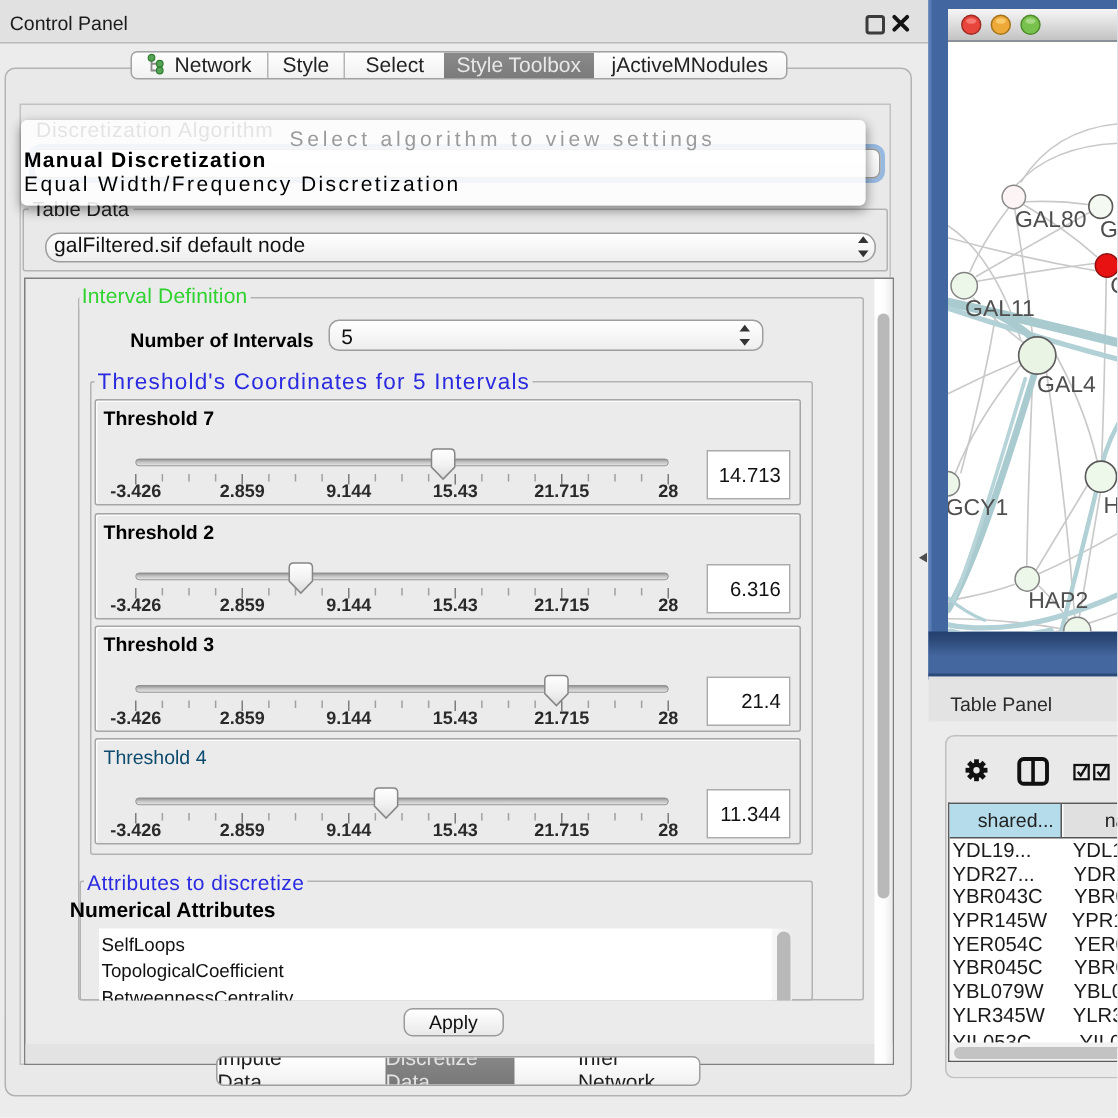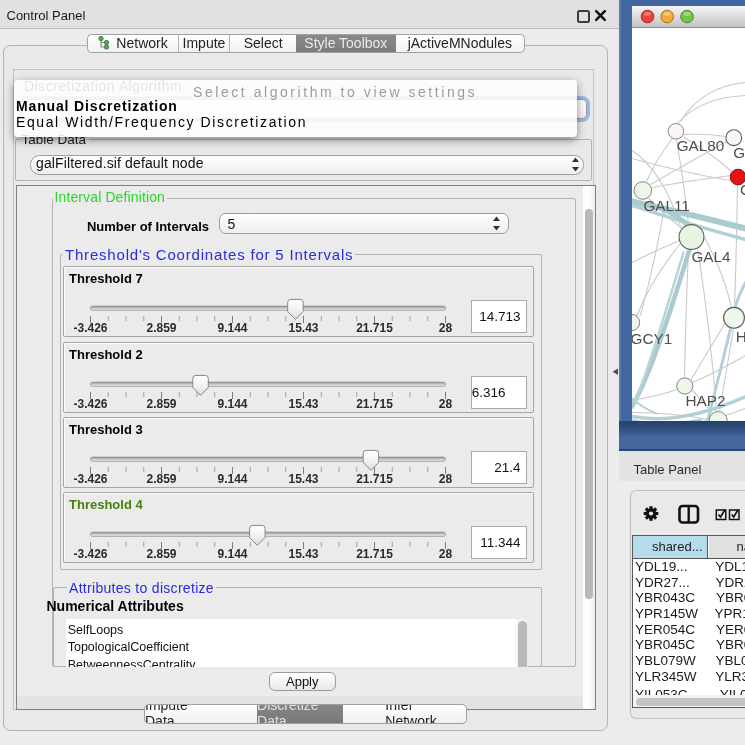--- a/index.html
+++ b/index.html
@@ -15,21 +15,21 @@
 <svg class="abs" style="left:594px;top:9px;" width="13" height="13" viewBox="0 0 13 13">
       <path d="M2.2 2.2 L10.8 10.8 M10.8 2.2 L2.2 10.8" stroke="#141414" stroke-width="2.6" stroke-linecap="round" fill="none"></path>
     </svg>
 <div class="abs" style="z-index:5;left:86.5px;top:33.5px;width:438.5px;height:19.5px;border:1px solid #a2a2a2;border-radius:4.5px;background:linear-gradient(180deg,#ffffff,#f1f1f1);box-sizing:border-box;overflow:hidden;display:flex;">
 <div style="width:91.5px;height:100%;display:flex;align-items:center;justify-content:center;font-size:14px;box-sizing:border-box;color:#232323;border-right:1px solid #b5b5b5;"><svg width="15" height="16" viewBox="0 0 15 16" style="margin-right:4px;">
           <path d="M4 4 L4 12 L8.5 12 M4 7.5 L8.5 7.5" stroke="#8a8a8a" stroke-width="1.2" fill="none"></path>
           <circle cx="4" cy="3.5" r="2.2" fill="#57a457" stroke="#2e7d2e" stroke-width="0.8"></circle>
           <circle cx="9.5" cy="7.5" r="2.2" fill="#57a457" stroke="#2e7d2e" stroke-width="0.8"></circle>
           <circle cx="9.5" cy="12" r="2.2" fill="#57a457" stroke="#2e7d2e" stroke-width="0.8"></circle>
         </svg>Network</div>
-<div style="width:52px;height:100%;display:flex;align-items:center;justify-content:center;font-size:14px;box-sizing:border-box;color:#232323;border-right:1px solid #b5b5b5;">Impute</div>
+<div style="width:52px;height:100%;display:flex;align-items:center;justify-content:center;font-size:14px;box-sizing:border-box;color:#232323;border-right:1px solid #b5b5b5;">Style</div>
 <div style="width:66px;height:100%;display:flex;align-items:center;justify-content:center;font-size:14px;box-sizing:border-box;color:#232323;">Select</div>
 <div style="width:100px;height:100%;display:flex;align-items:center;justify-content:center;font-size:14px;box-sizing:border-box;background:linear-gradient(180deg,#8a8a8a,#7b7b7b);color:#e8e8e8;">Style Toolbox</div>
 <div style="width:129px;height:100%;display:flex;align-items:center;justify-content:center;font-size:14px;box-sizing:border-box;color:#232323;">jActiveMNodules</div>
 </div>
 <div class="abs" style="left:2.5px;top:45px;width:605px;height:686px;background:#e9e9e9;border:1px solid #b3b3b3;border-radius:7px;box-sizing:border-box;"></div>
 <div class="abs" style="left:13px;top:69px;width:580.5px;height:640.5px;border:1px solid #c2c2c2;box-sizing:border-box;"></div>
 <div class="abs" style="left:18.8px;top:186px;width:1px;height:509px;background:#cfcfcf;"></div>
 <div class="txt" style="left:21px;top:78px;font-size:14px;letter-spacing:0.5px;color:#2c2c2c;background:#e9e9e9;padding:0 3px;">Discretization Algorithm</div>
 <div class="abs" style="left:22px;top:99px;width:565px;height:20px;background:linear-gradient(180deg,#ffffff,#f0f0f0);border:1px solid #9a9a9a;border-radius:5px;box-sizing:border-box;box-shadow:0 0 0 3px rgba(97,153,218,0.6);"></div>
 <div class="abs" style="left:14.5px;top:138.5px;width:577.5px;height:42.5px;border:1px solid #b3b3b3;border-radius:2px;box-sizing:border-box;"></div>
@@ -139,21 +139,21 @@
       <line x1="367.75" y1="22.0" x2="367.75" y2="27.0" stroke="#a0a0a0" stroke-width="1"></line>
       <line x1="385.50" y1="22.0" x2="385.50" y2="29.0" stroke="#7d7d7d" stroke-width="1"></line>
       <text x="30.50" y="37.5" font-size="12" font-weight="bold" fill="#2a2a2a" text-anchor="middle" font-family="Liberation Sans, sans-serif">-3.426</text>
       <text x="101.50" y="37.5" font-size="12" font-weight="bold" fill="#2a2a2a" text-anchor="middle" font-family="Liberation Sans, sans-serif">2.859</text>
       <text x="172.50" y="37.5" font-size="12" font-weight="bold" fill="#2a2a2a" text-anchor="middle" font-family="Liberation Sans, sans-serif">9.144</text>
       <text x="243.50" y="37.5" font-size="12" font-weight="bold" fill="#2a2a2a" text-anchor="middle" font-family="Liberation Sans, sans-serif">15.43</text>
       <text x="314.50" y="37.5" font-size="12" font-weight="bold" fill="#2a2a2a" text-anchor="middle" font-family="Liberation Sans, sans-serif">21.715</text>
       <text x="385.50" y="37.5" font-size="12" font-weight="bold" fill="#2a2a2a" text-anchor="middle" font-family="Liberation Sans, sans-serif">28</text>
       <path d="M 135.80 5.40 L 145.30 5.40 Q 148.30 5.40 148.30 8.40 L 148.30 17.40 L 140.55 25.40 L 132.80 17.40 L 132.80 8.40 Q 132.80 5.40 135.80 5.40 Z" fill="url(#gthumb341)" stroke="#868686" stroke-width="1"></path>
     </svg>
-<div class="abs" style="left:471px;top:375.5px;width:55.5px;height:33px;background:#fff;border:1px solid #ababab;box-sizing:border-box;display:flex;align-items:center;justify-content:flex-end;padding-right:20px;font-size:13.5px;color:#111;">6.316</div>
+<div class="abs" style="left:471px;top:375.5px;width:55.5px;height:33px;background:#fff;border:1px solid #ababab;box-sizing:border-box;display:flex;align-items:center;justify-content:flex-end;padding-right:5px;font-size:13.5px;color:#111;">6.316</div>
 <div class="abs" style="left:63px;top:416.5px;width:470.5px;height:71px;background:#ebebeb;border:1px solid #a6a6a6;border-radius:2px;box-sizing:border-box;box-shadow:inset 1px 1px 0 rgba(255,255,255,0.85);"></div>
 <div class="txt" style="left:69px;top:421.5px;font-size:13px;font-weight:bold;color:#000;">Threshold 3</div>
 <svg class="abs" style="left:60.0px;top:444.5px;" width="400" height="42" viewBox="0 0 400 42">
       <defs>
         <linearGradient id="gtrack416" x1="0" y1="0" x2="0" y2="1">
           <stop offset="0" stop-color="#8f8f8f"></stop>
           <stop offset="0.45" stop-color="#c2c2c2"></stop>
           <stop offset="1" stop-color="#e8e8e8"></stop>
         </linearGradient>
         <linearGradient id="gthumb416" x1="0" y1="0" x2="0" y2="1">
@@ -187,21 +187,21 @@
       <text x="30.50" y="37.5" font-size="12" font-weight="bold" fill="#2a2a2a" text-anchor="middle" font-family="Liberation Sans, sans-serif">-3.426</text>
       <text x="101.50" y="37.5" font-size="12" font-weight="bold" fill="#2a2a2a" text-anchor="middle" font-family="Liberation Sans, sans-serif">2.859</text>
       <text x="172.50" y="37.5" font-size="12" font-weight="bold" fill="#2a2a2a" text-anchor="middle" font-family="Liberation Sans, sans-serif">9.144</text>
       <text x="243.50" y="37.5" font-size="12" font-weight="bold" fill="#2a2a2a" text-anchor="middle" font-family="Liberation Sans, sans-serif">15.43</text>
       <text x="314.50" y="37.5" font-size="12" font-weight="bold" fill="#2a2a2a" text-anchor="middle" font-family="Liberation Sans, sans-serif">21.715</text>
       <text x="385.50" y="37.5" font-size="12" font-weight="bold" fill="#2a2a2a" text-anchor="middle" font-family="Liberation Sans, sans-serif">28</text>
       <path d="M 306.19 5.40 L 315.69 5.40 Q 318.69 5.40 318.69 8.40 L 318.69 17.40 L 310.94 25.40 L 303.19 17.40 L 303.19 8.40 Q 303.19 5.40 306.19 5.40 Z" fill="url(#gthumb416)" stroke="#868686" stroke-width="1"></path>
     </svg>
 <div class="abs" style="left:471px;top:450.5px;width:55.5px;height:33px;background:#fff;border:1px solid #ababab;box-sizing:border-box;display:flex;align-items:center;justify-content:flex-end;padding-right:5px;font-size:13.5px;color:#111;">21.4</div>
 <div class="abs" style="left:63px;top:492.0px;width:470.5px;height:71px;background:#ebebeb;border:1px solid #a6a6a6;border-radius:2px;box-sizing:border-box;box-shadow:inset 1px 1px 0 rgba(255,255,255,0.85);"></div>
-<div class="txt" style="left:69px;top:497.0px;font-size:13px;font-weight:bold;color:#4d7c0f;">Threshold 4</div>
+<div class="txt" style="left:69px;top:497.0px;font-size:13px;font-weight:normal;color:#0c4a6e;">Threshold 4</div>
 <svg class="abs" style="left:60.0px;top:520.0px;" width="400" height="42" viewBox="0 0 400 42">
       <defs>
         <linearGradient id="gtrack492" x1="0" y1="0" x2="0" y2="1">
           <stop offset="0" stop-color="#8f8f8f"></stop>
           <stop offset="0.45" stop-color="#c2c2c2"></stop>
           <stop offset="1" stop-color="#e8e8e8"></stop>
         </linearGradient>
         <linearGradient id="gthumb492" x1="0" y1="0" x2="0" y2="1">
           <stop offset="0" stop-color="#ffffff"></stop>
           <stop offset="0.5" stop-color="#f2f2f2"></stop>
@@ -233,21 +233,21 @@
       <text x="30.50" y="37.5" font-size="12" font-weight="bold" fill="#2a2a2a" text-anchor="middle" font-family="Liberation Sans, sans-serif">-3.426</text>
       <text x="101.50" y="37.5" font-size="12" font-weight="bold" fill="#2a2a2a" text-anchor="middle" font-family="Liberation Sans, sans-serif">2.859</text>
       <text x="172.50" y="37.5" font-size="12" font-weight="bold" fill="#2a2a2a" text-anchor="middle" font-family="Liberation Sans, sans-serif">9.144</text>
       <text x="243.50" y="37.5" font-size="12" font-weight="bold" fill="#2a2a2a" text-anchor="middle" font-family="Liberation Sans, sans-serif">15.43</text>
       <text x="314.50" y="37.5" font-size="12" font-weight="bold" fill="#2a2a2a" text-anchor="middle" font-family="Liberation Sans, sans-serif">21.715</text>
       <text x="385.50" y="37.5" font-size="12" font-weight="bold" fill="#2a2a2a" text-anchor="middle" font-family="Liberation Sans, sans-serif">28</text>
       <path d="M 192.60 5.40 L 202.10 5.40 Q 205.10 5.40 205.10 8.40 L 205.10 17.40 L 197.35 25.40 L 189.60 17.40 L 189.60 8.40 Q 189.60 5.40 192.60 5.40 Z" fill="url(#gthumb492)" stroke="#868686" stroke-width="1"></path>
     </svg>
 <div class="abs" style="left:471px;top:526.0px;width:55.5px;height:33px;background:#fff;border:1px solid #ababab;box-sizing:border-box;display:flex;align-items:center;justify-content:flex-end;padding-right:5px;font-size:13.5px;color:#111;">11.344</div>
 <div class="abs" style="left:53px;top:586.5px;width:489px;height:80.5px;border:1px solid #b3b3b3;border-radius:2px;box-sizing:border-box;"></div>
-<div class="txt" style="left:67px;top:579.8px;font-size:14px;letter-spacing:0.3px;color:#2a2ae0;background:#ebebeb;padding:0 2px;">Attributes to discretize</div>
+<div class="txt" style="left:56px;top:579.8px;font-size:14px;letter-spacing:0.3px;color:#2a2ae0;background:#ebebeb;padding:0 2px;">Attributes to discretize</div>
 <div class="txt" style="left:46.5px;top:598.3px;font-size:14px;font-weight:bold;color:#000;">Numerical Attributes</div>
 <div class="abs" style="left:65.5px;top:619px;width:449.5px;height:48px;background:#fff;overflow:hidden;">
       <div style="position:absolute;left:2.2px;top:2.5px;font-size:12.5px;color:#111;line-height:17.6px;">SelfLoops<br>TopologicalCoefficient<br>BetweennessCentrality</div>
     </div>
 <div class="abs" style="left:515px;top:619px;width:13px;height:48px;background:linear-gradient(90deg,#f8f8f8,#ececec);"></div>
 <div class="abs" style="left:517.5px;top:621px;width:9px;height:46px;background:#b9b9b9;border-radius:5px 5px 0 0;"></div>
 <div class="abs" style="left:269px;top:672px;width:66.5px;height:19px;background:linear-gradient(180deg,#ffffff,#e9e9e9);border:1px solid #9b9b9b;border-radius:6px;box-sizing:border-box;display:flex;align-items:center;justify-content:center;font-size:13px;color:#111;">Apply</div>
 <div class="abs" style="z-index:5;left:144px;top:704px;width:323px;height:20px;border:1px solid #9f9f9f;border-radius:5px;background:linear-gradient(180deg,#ffffff,#f0f0f0);box-sizing:border-box;overflow:hidden;display:flex;gap:42px;">
 <div style="width:95.5px;height:100%;display:flex;align-items:center;justify-content:center;font-size:14px;box-sizing:border-box;padding-bottom:2.5px;color:#1e1e1e;">Impute Data</div>
 <div style="width:117.5px;height:100%;display:flex;align-items:center;justify-content:center;font-size:14px;box-sizing:border-box;padding-bottom:2.5px;background:linear-gradient(180deg,#868686,#787878);color:#e3e3e3;">Discretize Data</div>

